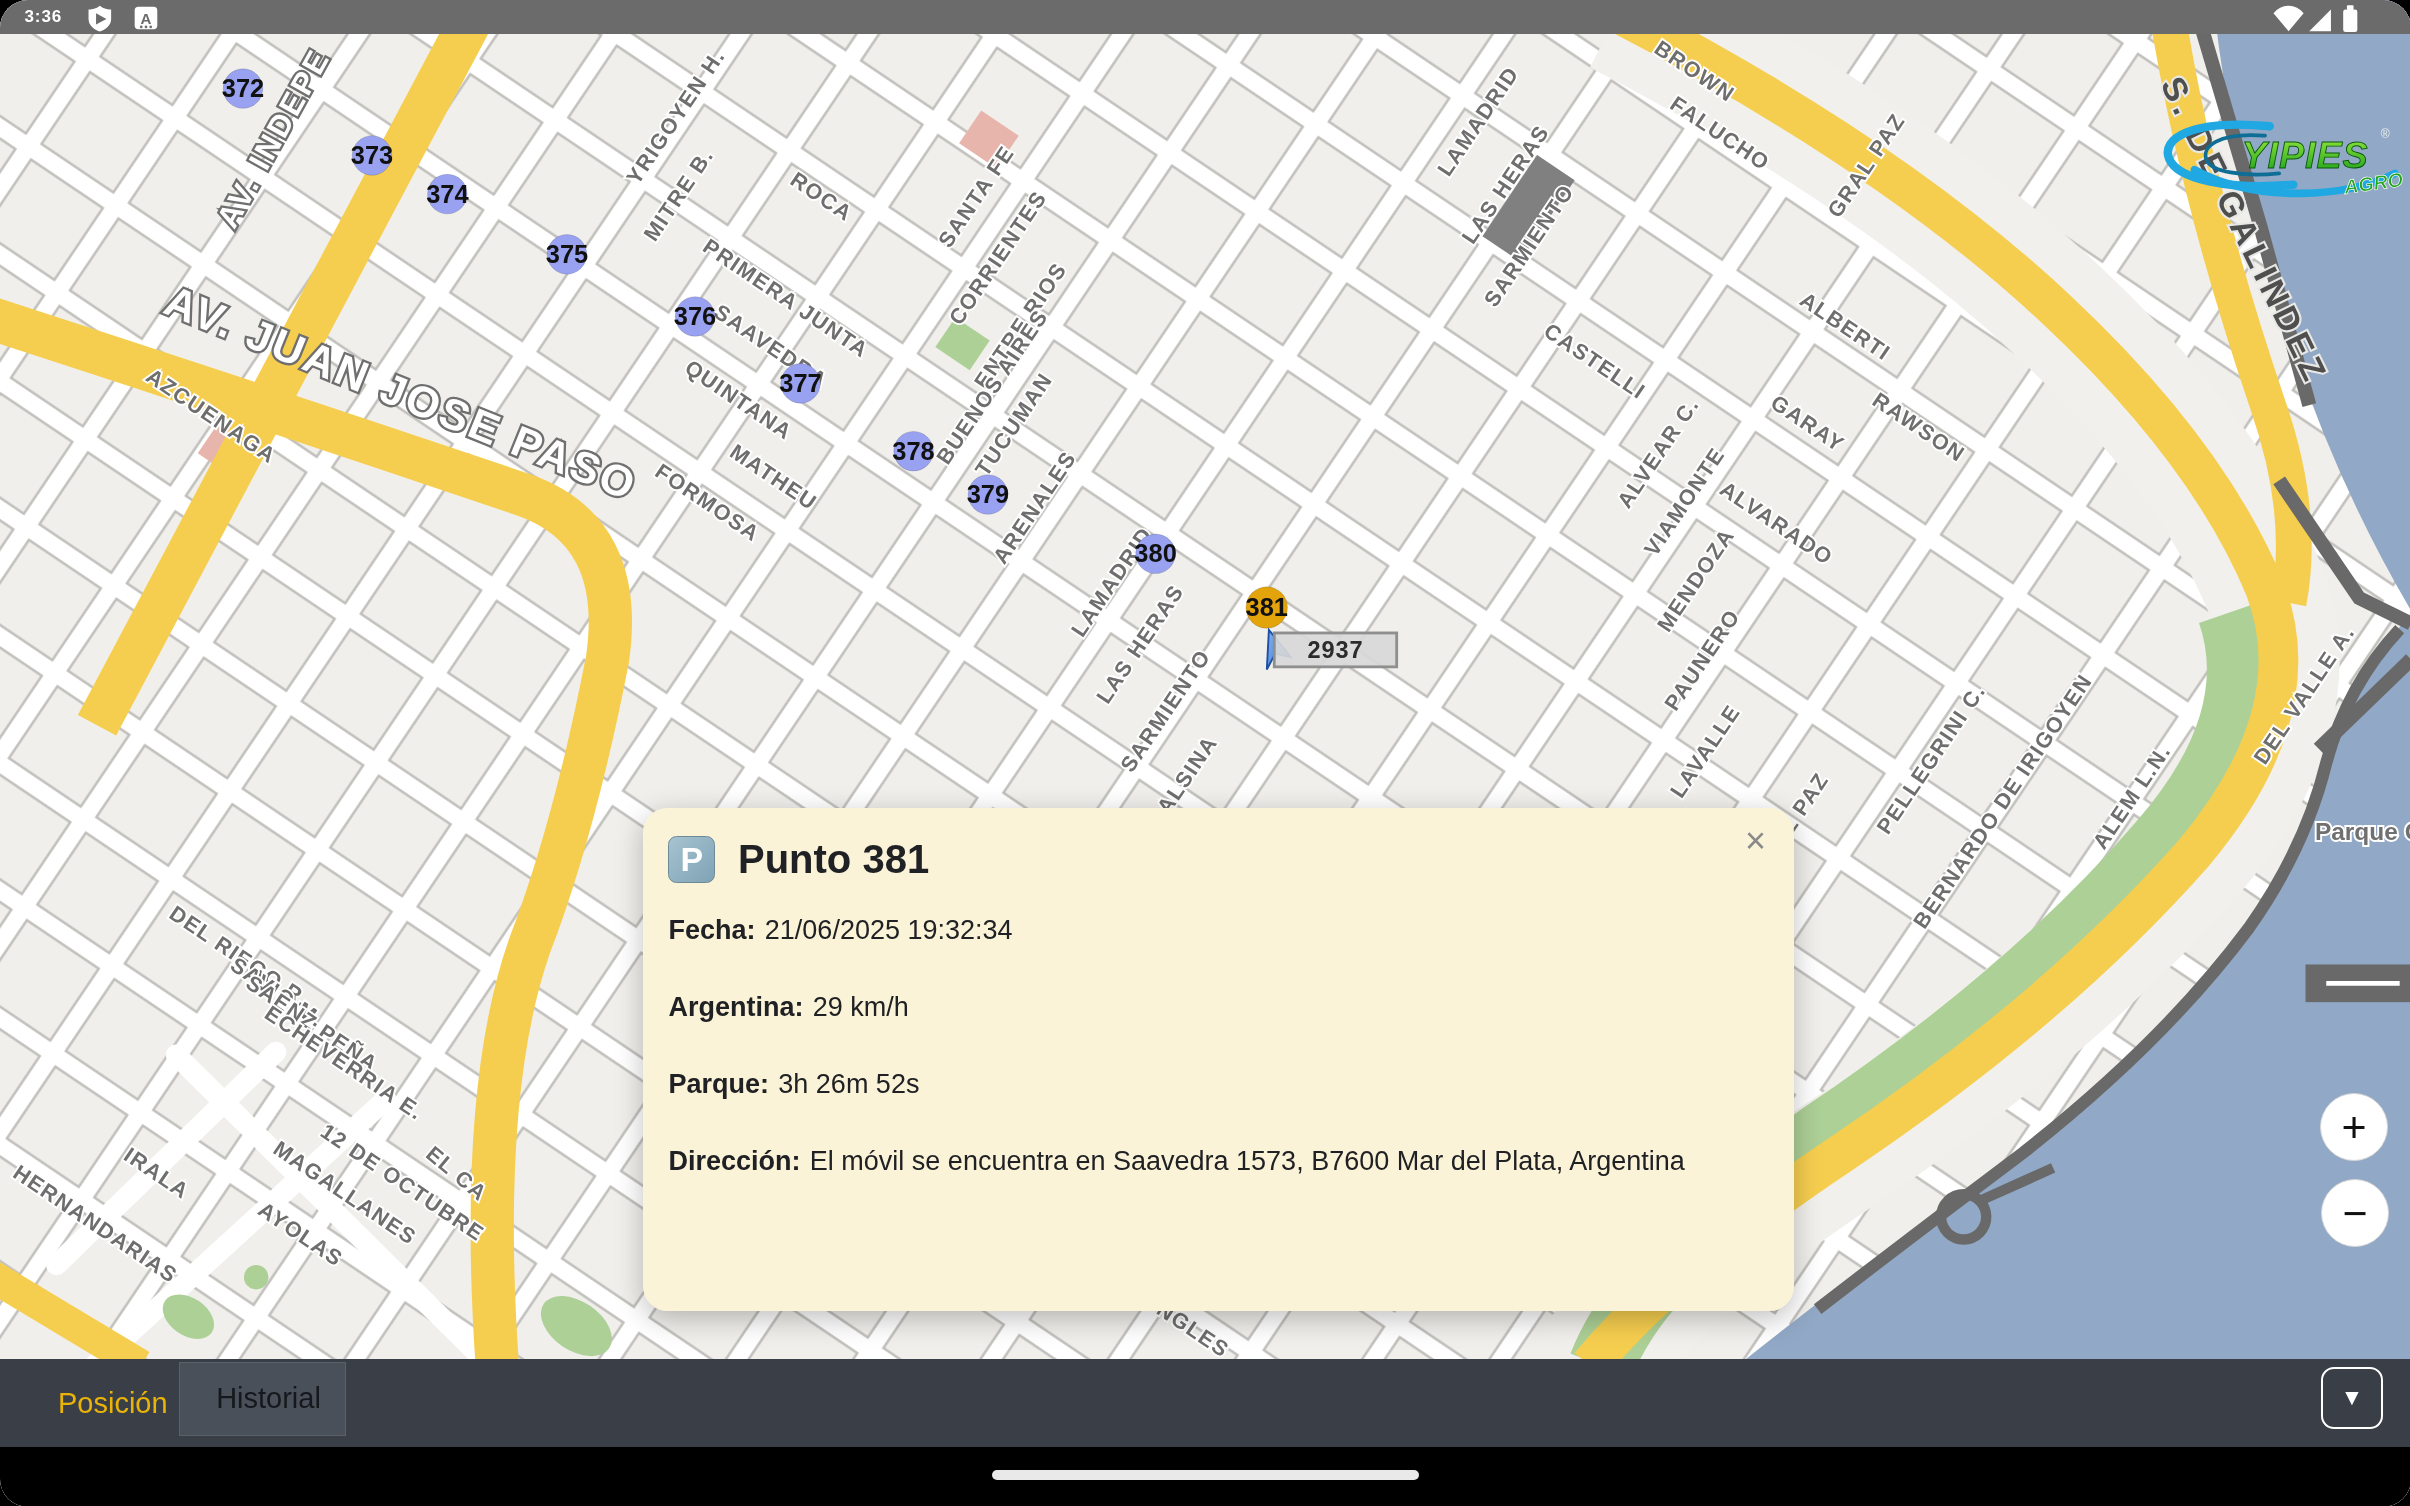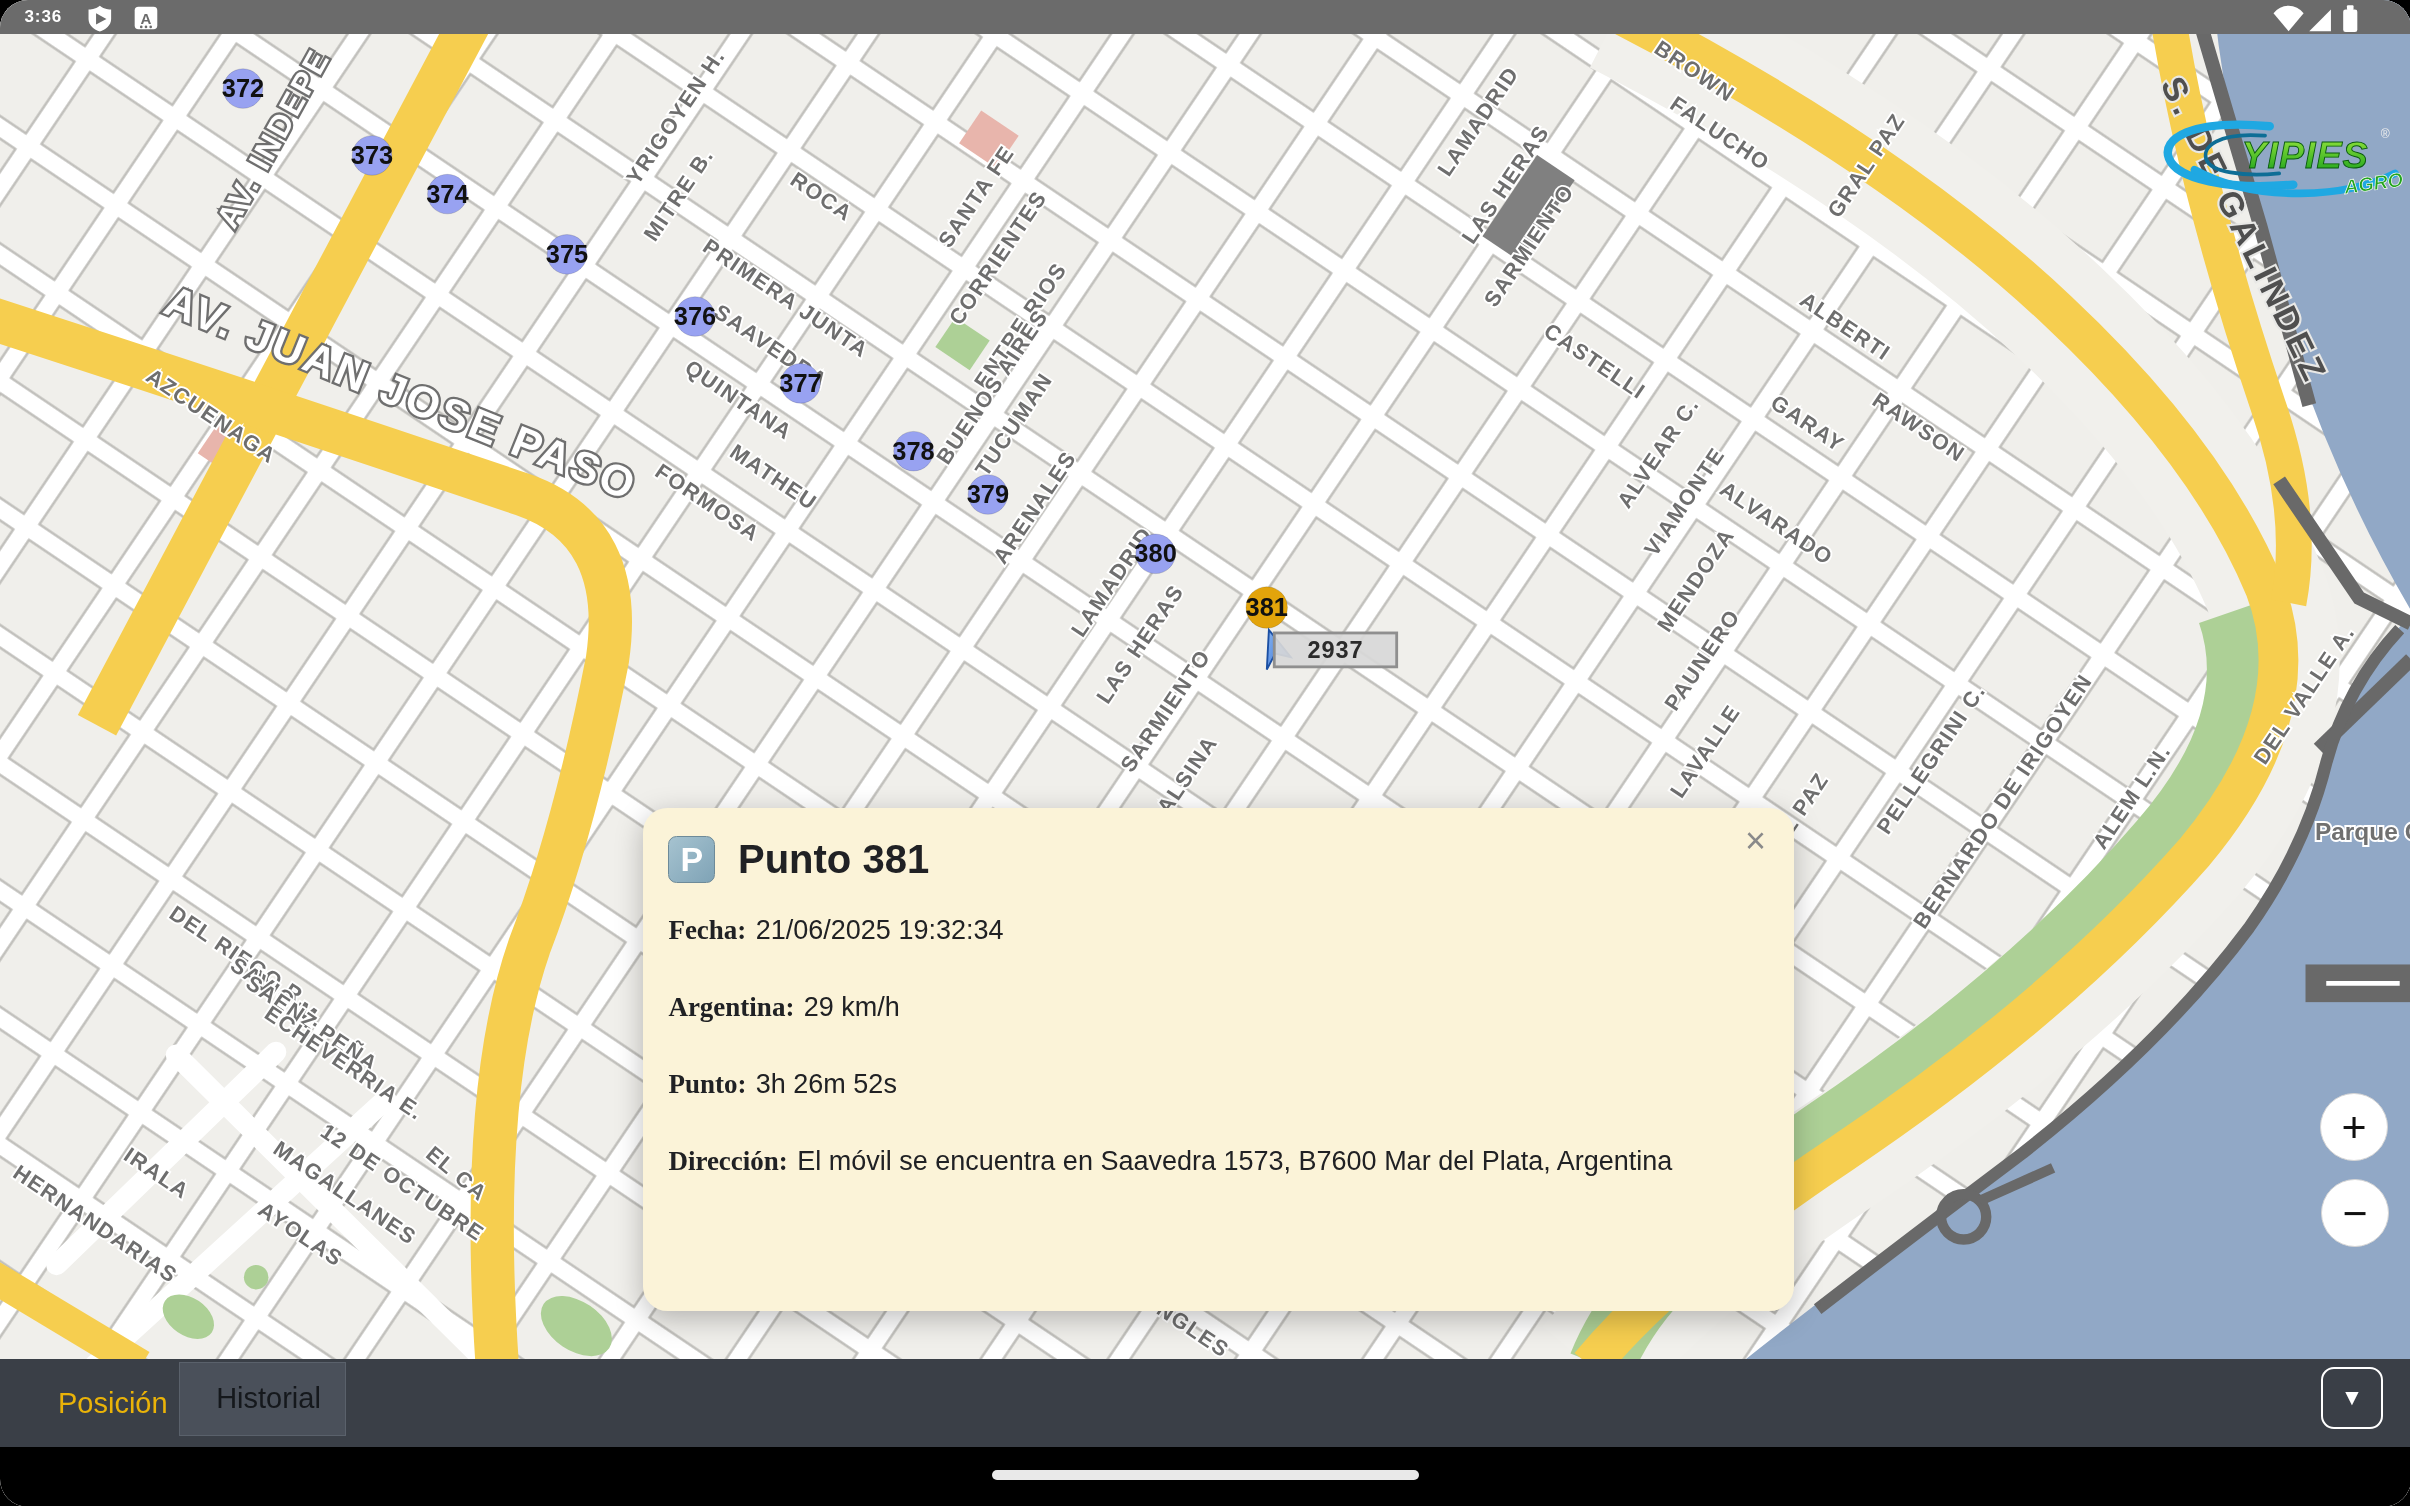--- a/index.html
+++ b/index.html
@@ -17,21 +17,21 @@
   text.vehicle-id{fill:#2B2B2B;font-weight:700;font-size:25px;text-anchor:middle;letter-spacing:1px;}
   
   .popup{position:absolute;left:643px;top:808px;width:1151px;height:503px;background:#FBF3D8;border-radius:24.5px;
          box-shadow:0 7.5px 28px rgba(0,0,0,.25);z-index:20;box-sizing:border-box;padding:28px 32px 0 25.4px;}
   .popup .title-row{display:flex;align-items:center;margin-bottom:32px;}
   .popup .p-icon{width:45px;height:45px;border-radius:8.5px;background:linear-gradient(135deg,#A6C3D0,#7FA3B6);
          border:1.9px solid #6D8A99;color:#fff;font-size:34px;font-weight:700;display:flex;align-items:center;justify-content:center;margin-right:22.6px;}
   .popup .title{font-size:40px;font-weight:700;color:#202124;}
   .popup .close{position:absolute;top:15px;right:28px;font-size:36px;color:#8A8A8A;line-height:1;cursor:pointer;}
   .popup .field{font-size:27px;color:#202124;margin-bottom:46px;white-space:nowrap;}
-  .popup .field b{font-weight:700;margin-right:9.4px;font-family:Liberation Serif, serif;}
+  .popup .field b{font-weight:700;margin-right:9.4px;}
   
   .zoom-btn{position:absolute;width:66px;height:66px;border-radius:50%;background:#fff;border:1.9px solid #D5D5D5;
         color:#111;font-size:43px;font-weight:400;display:flex;align-items:center;justify-content:center;z-index:15;cursor:pointer;}
   #zoom-in{left:2320px;top:1093px;}
   #zoom-out{left:2321px;top:1179px;}
   
   .bottombar{position:absolute;left:0;top:1359px;width:2411px;height:89px;background:#3A3F47;z-index:30;}
   .bottombar .pos-tab{position:absolute;left:58px;top:0;height:89px;line-height:89px;color:#eab308;font-size:29px;}
   .bottombar .hist-tab{position:absolute;left:179px;top:2.8px;width:153px;height:72px;background:#4A505A;border:0.9px solid #5A616B;
         color:#15181C;font-size:29px;display:flex;align-items:center;justify-content:center;padding-left:12px;}
@@ -254,21 +254,21 @@
       <div class="p-icon">P</div>
       <div class="title">Punto 381</div>
     </div>
     <div class="field">
       <b>Fecha:</b><span>21/06/2025 19:32:34</span>
     </div>
     <div class="field">
       <b>Argentina:</b><span>29 km/h</span>
     </div>
     <div class="field">
-      <b>Punto:</b><span>3h 26m 52s</span>
+      <b>Parque:</b><span>3h 26m 52s</span>
     </div>
     <div class="field">
       <b>Dirección:</b><span>El móvil se encuentra en Saavedra 1573, B7600 Mar del Plata, Argentina</span>
     </div>
   </div>
 
   <div class="zoom-btn" id="zoom-in">+</div>
   <div class="zoom-btn" id="zoom-out">−</div>
 
   <div class="bottombar">

